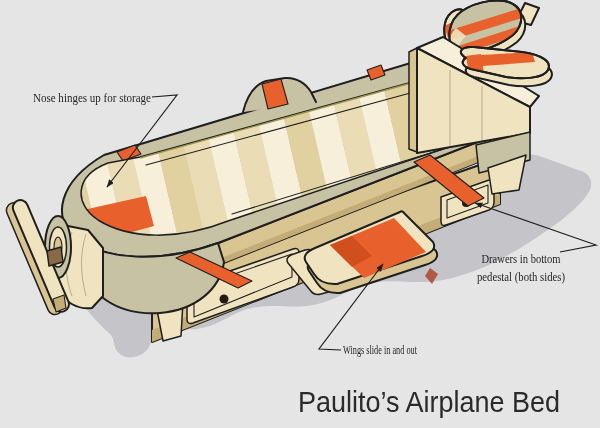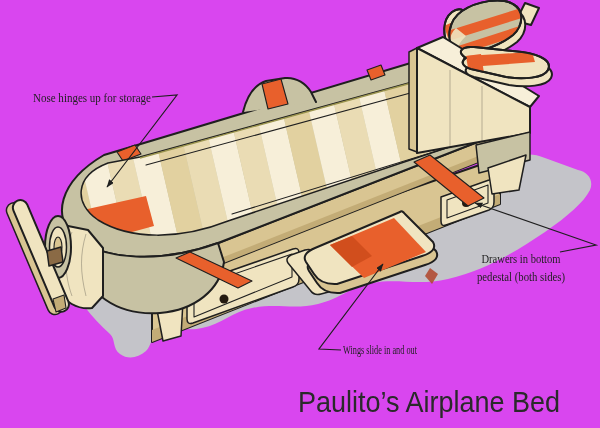--- a/index.html
+++ b/index.html
@@ -1,16 +1,16 @@
 <!DOCTYPE html>
 <html style="--c-ink: #1f1f1f; --c-wood: #f0e4c0; --c-pa: #f7efd9; --c-pb: #eadcb4; --c-pc: #e2d1a0; --c-mid: #d9c592; --c-dark: #c3ac76; --c-khaki: #c7c2a3; --c-kdark: #afa98b; --c-orange: #e8602c; --c-odark: #d14e1d; --c-dotred: #c13a17; --c-knob: #241a10; --c-shadow: #c4c4c9; --c-hub: #8a6a45; --c-olive: #9b954f; --c-title: #2a2a2a;"><head>
 <meta charset="utf-8">
 <style>
   html,body{margin:0;padding:0;background:#ffffff;}
-  .stage{position:relative;width:600px;height:428px;background:#d946ef;overflow:hidden;
+  .stage{position:relative;width:600px;height:428px;background:#e5e5e5;overflow:hidden;
          font-family:"Liberation Sans",sans-serif;}
   svg{display:block;}
   
   .ink{stroke:var(--c-ink);stroke-width:2;stroke-linejoin:round;stroke-linecap:round;}
   .t15{stroke-width:1.5}.t1{stroke-width:1.1}
   .nostroke{stroke:none}
   .grain{stroke:var(--c-ink);stroke-width:1;opacity:.28;fill:none}
   .olive{stroke:var(--c-olive);stroke-width:1.3;fill:none}
   
   .f-none{fill:none}

